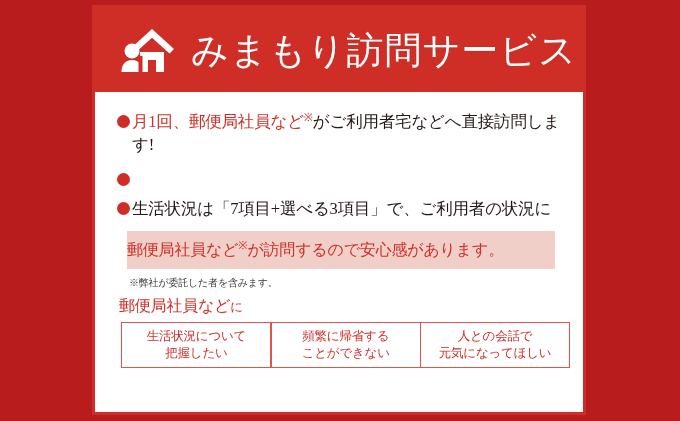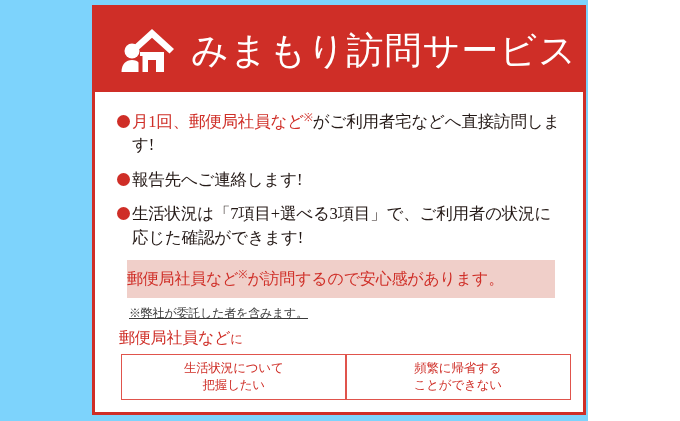--- a/index.html
+++ b/index.html
@@ -9,23 +9,23 @@
   body {
     width: 680px;
     height: 421px;
     background: #ffffff;
     font-family: "Liberation Serif", "DejaVu Serif", serif;
     overflow: hidden;
   }
 
   #page {
     position: relative;
-    width: 588px;
+    width: 680px;
     height: 421px;
-    background: #7dd3fc;
+    background: #b91c1c;
   }
 
   
   #card {
     position: absolute;
     left: 92px;
     top: 5px;
     width: 494px;
     height: 410px;
     box-sizing: border-box;
@@ -126,24 +126,23 @@
 
   #highlight-text {
     color: #cf2e27;
     font-size: 16px;
     letter-spacing: -0.2px;
   }
 
   
   #footnote {
     margin: 7px 0 0 12px;
-    font-size: 12px;
+    font-size: 10px;
     color: #3a3a3a;
     letter-spacing: -0.2px;
-    text-decoration: underline;
   }
 
   
   #example-heading {
     margin: 6px 0 5px 2px;
     color: #cf2e27;
     font-size: 16px;
     letter-spacing: -0.2px;
   }
 
@@ -210,29 +209,27 @@
       <div class="bullet-row">
         <div class="bullet-dot"></div>
         <div class="bullet-text">
           <span class="hl">月1回、郵便局社員など</span><sup class="mark hl">※</sup><span>がご利用者宅などへ直接訪問します!</span>
         </div>
       </div>
 
       <div class="bullet-row">
         <div class="bullet-dot"></div>
         <div class="bullet-text">
-          <span class="line2">報告先へご連絡します!</span>
         </div>
       </div>
 
       <div class="bullet-row">
         <div class="bullet-dot"></div>
         <div class="bullet-text">
           <span>生活状況は「7項目+選べる3項目」で、ご利用者の状況に</span>
-          <span class="line2">応じた確認ができます!</span>
         </div>
       </div>
 
       <div id="highlight-box">
         <div id="highlight-text"><span>郵便局社員など</span><sup class="mark">※</sup><span>が訪問するので安心感があります。</span></div>
       </div>
 
       <div id="footnote">※弊社が委託した者を含みます。</div>
 
       <div id="example-heading"><span>郵便局社員など</span><span class="small">に</span></div>
@@ -242,20 +239,24 @@
         <div class="example-box">
           <span>生活状況について</span>
           <span>把握したい</span>
         </div>
 
         <div class="example-box">
           <span>頻繁に帰省する</span>
           <span>ことができない</span>
         </div>
 
+        <div class="example-box">
+          <span>人との会話で</span>
+          <span>元気になってほしい</span>
+        </div>
 
       </div>
 
     </div>
 
   </div>
 
 </div>
 
 </body></html>

